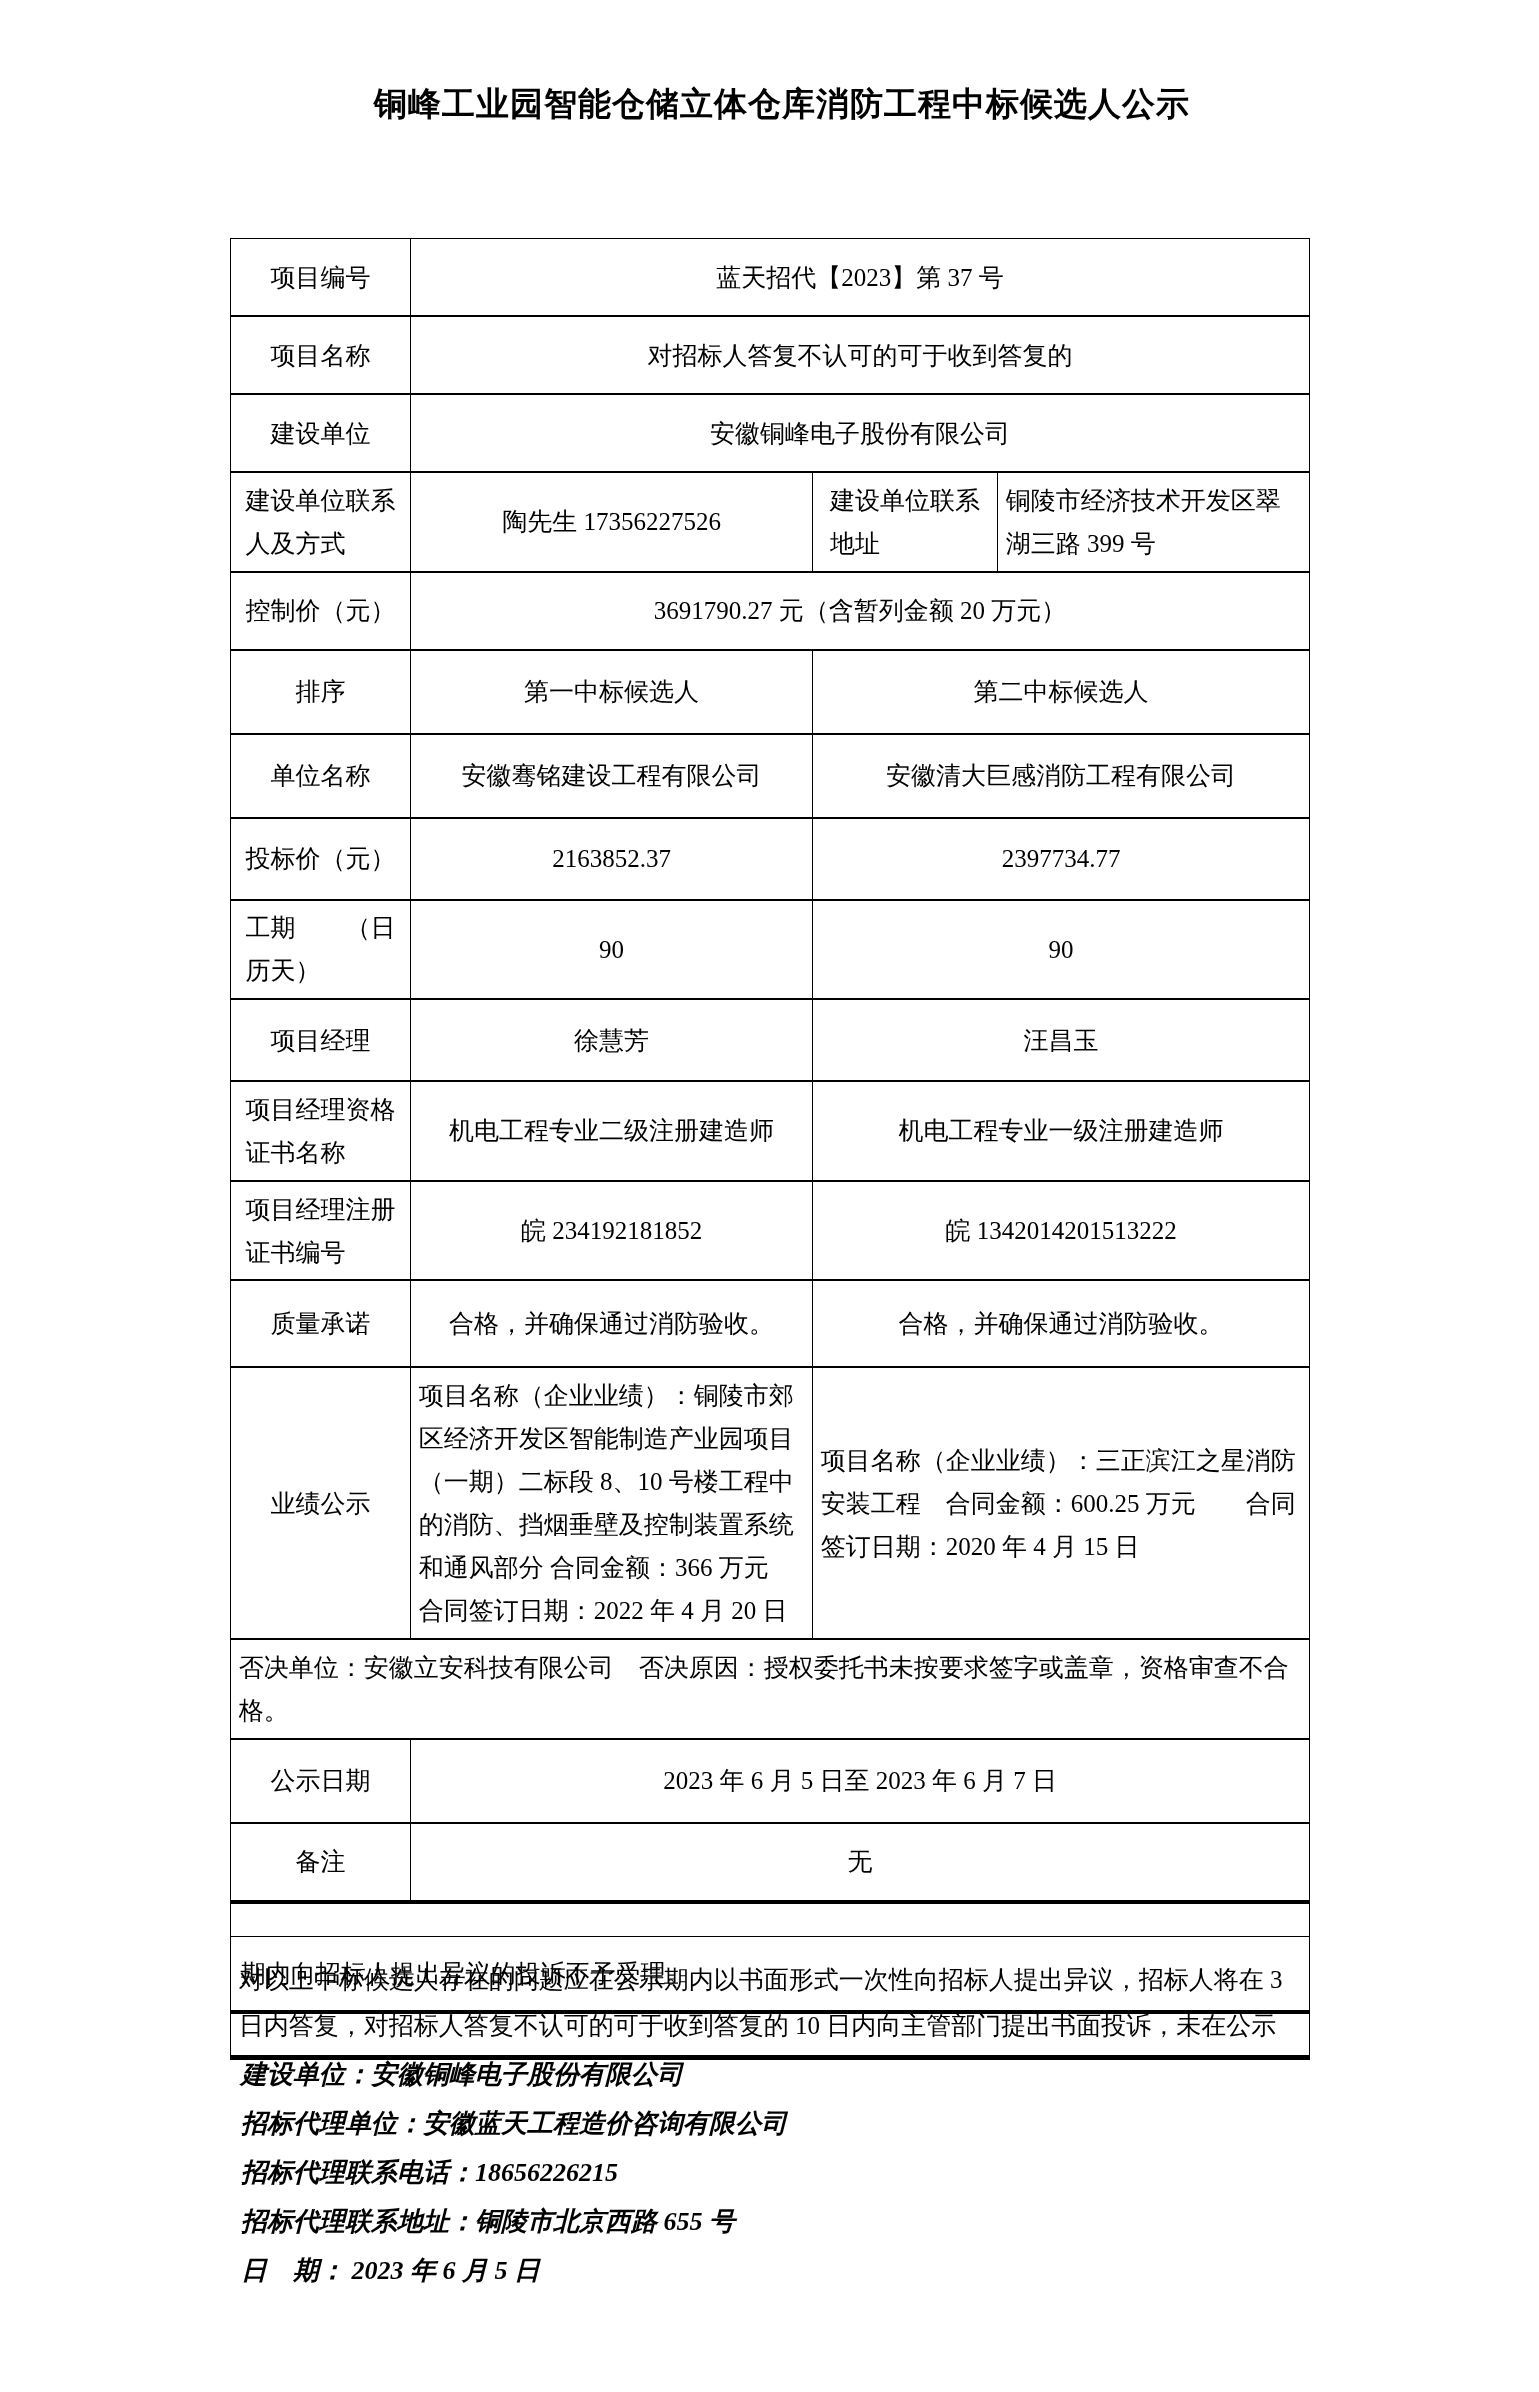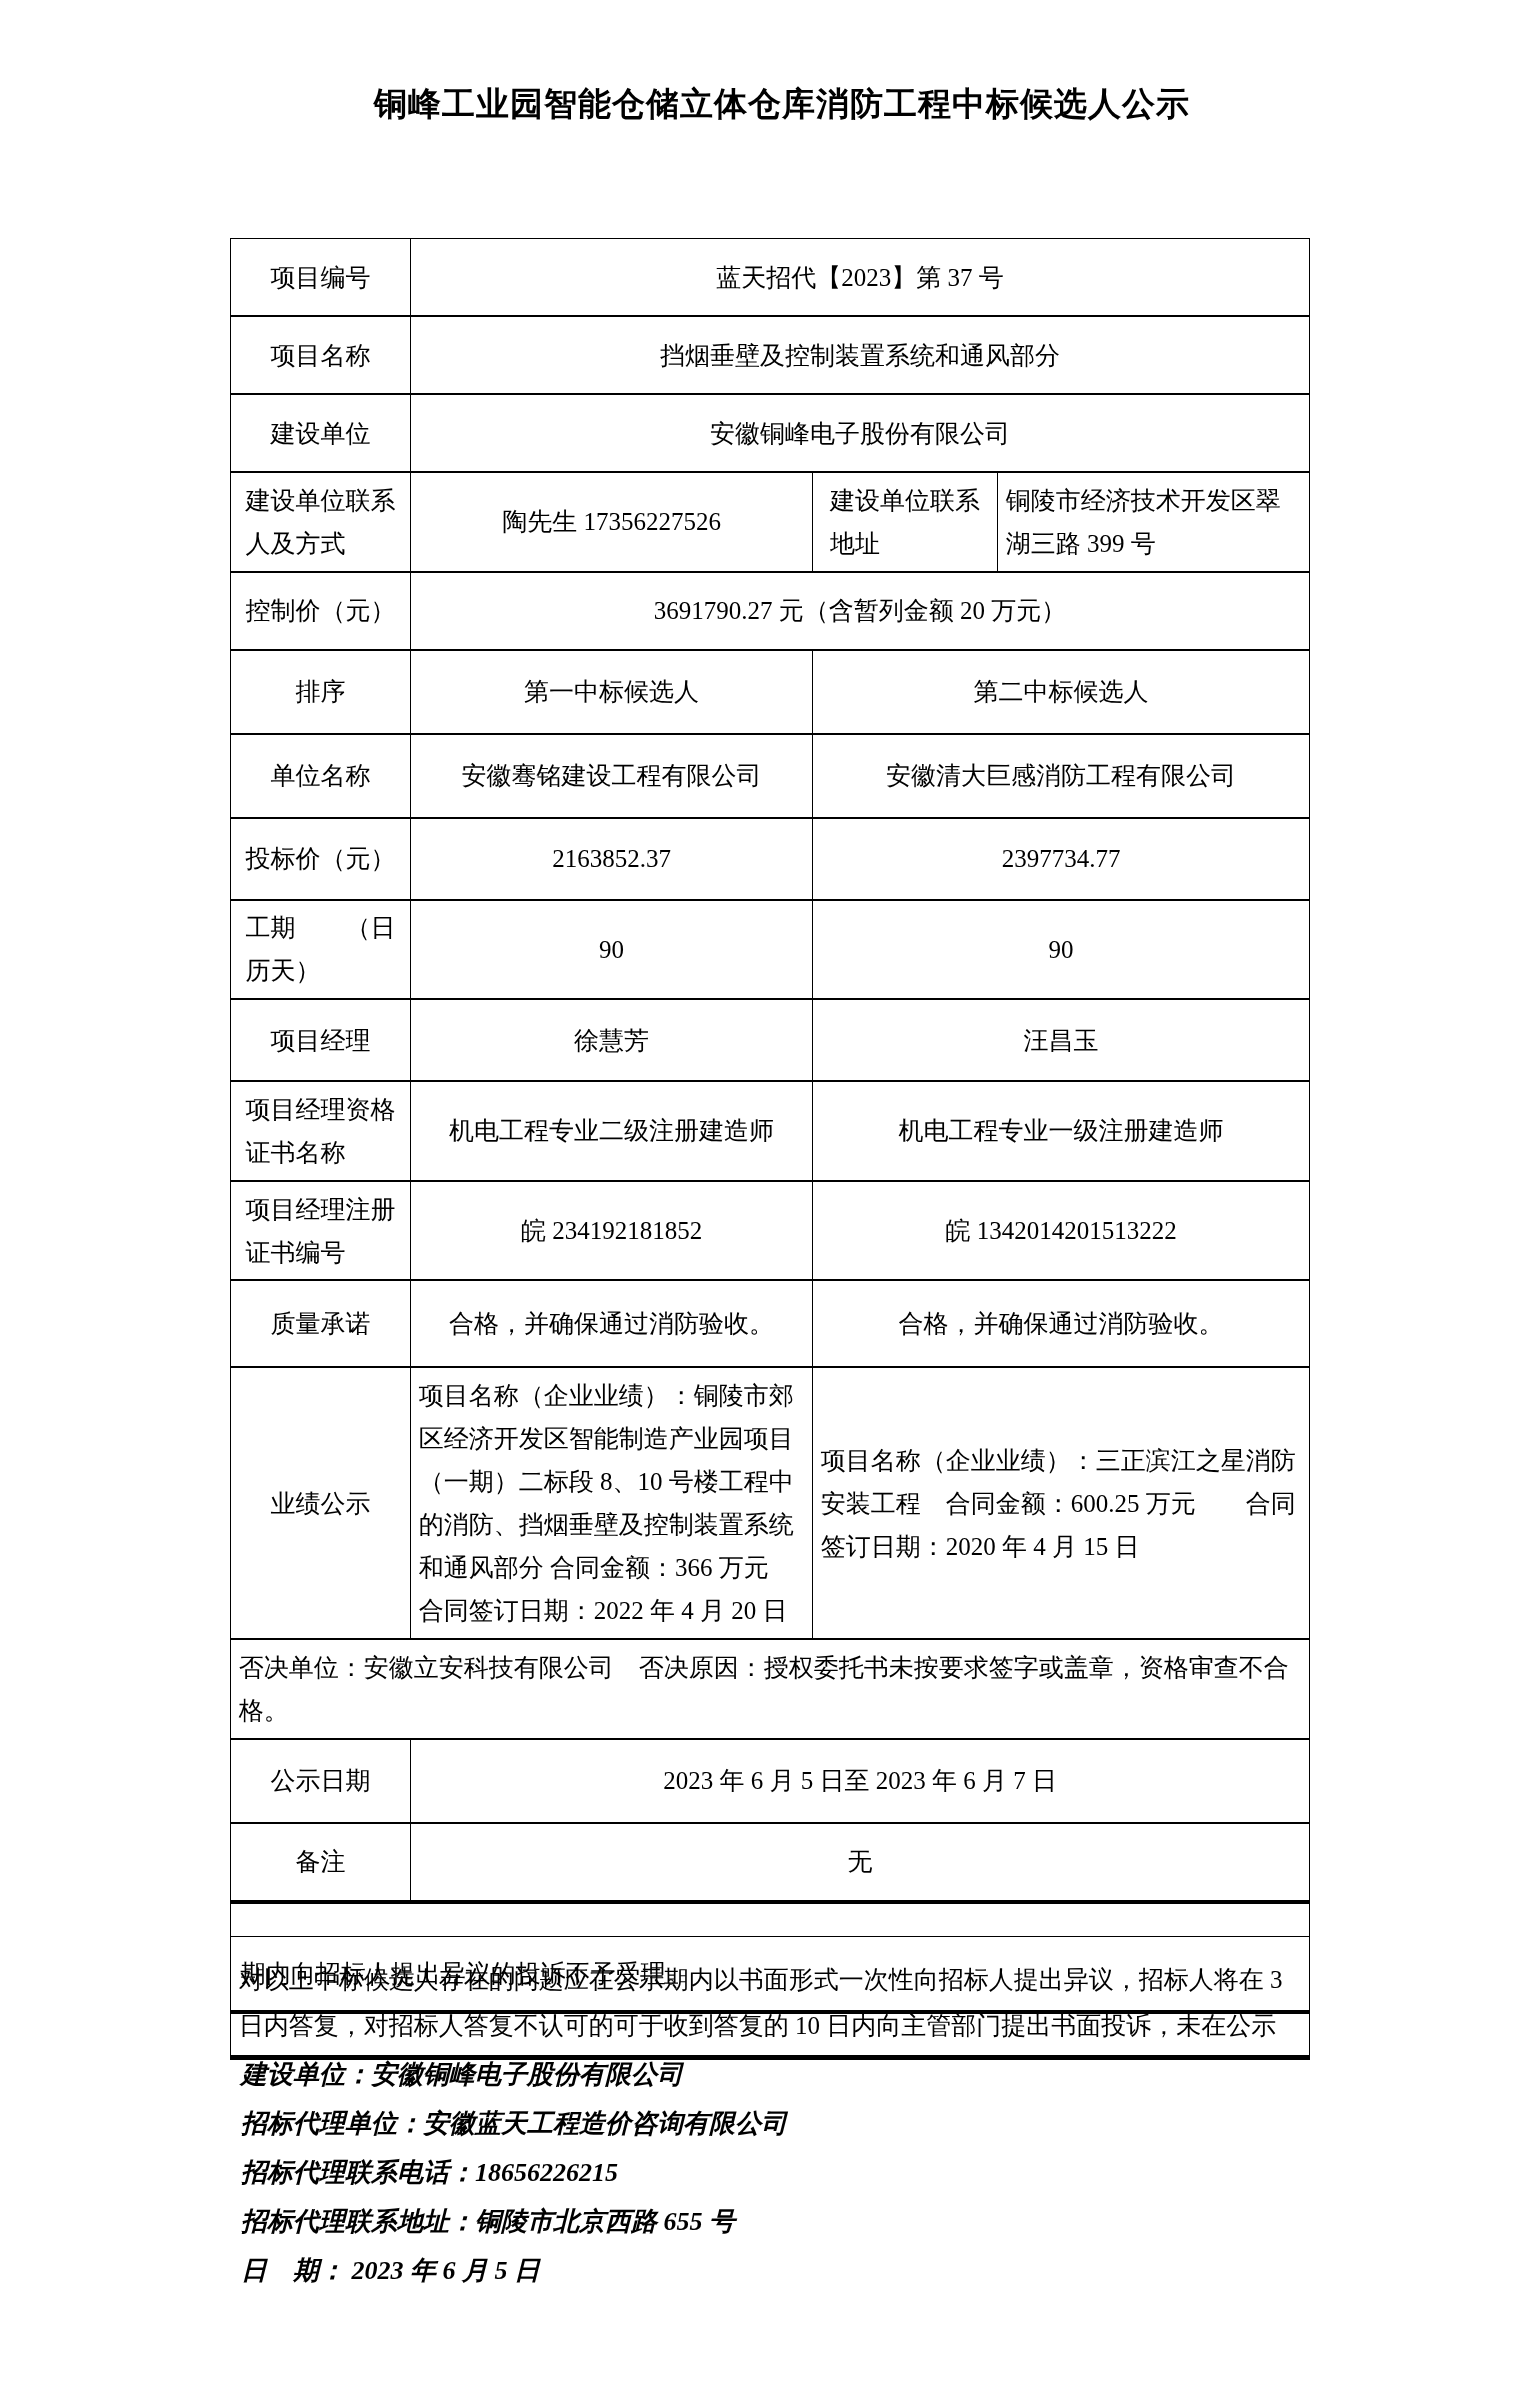--- a/index.html
+++ b/index.html
@@ -95,21 +95,21 @@
 
   <div class="tbl">
 
     <div class="row h78">
       <div class="cell w-lbl">项目编号</div>
       <div class="cell w-rest last">蓝天招代【2023】第 37 号</div>
     </div>
 
     <div class="row h78">
       <div class="cell w-lbl">项目名称</div>
-      <div class="cell w-rest last">挡烟垂壁及控制装置系统和通风部分</div>
+      <div class="cell w-rest last">对招标人答复不认可的可于收到答复的</div>
     </div>
 
     <div class="row h78">
       <div class="cell w-lbl">建设单位</div>
       <div class="cell w-rest last">安徽铜峰电子股份有限公司</div>
     </div>
 
     <div class="row h96">
       <div class="cell w-lbl pre">建设单位联系
 人及方式</div>

